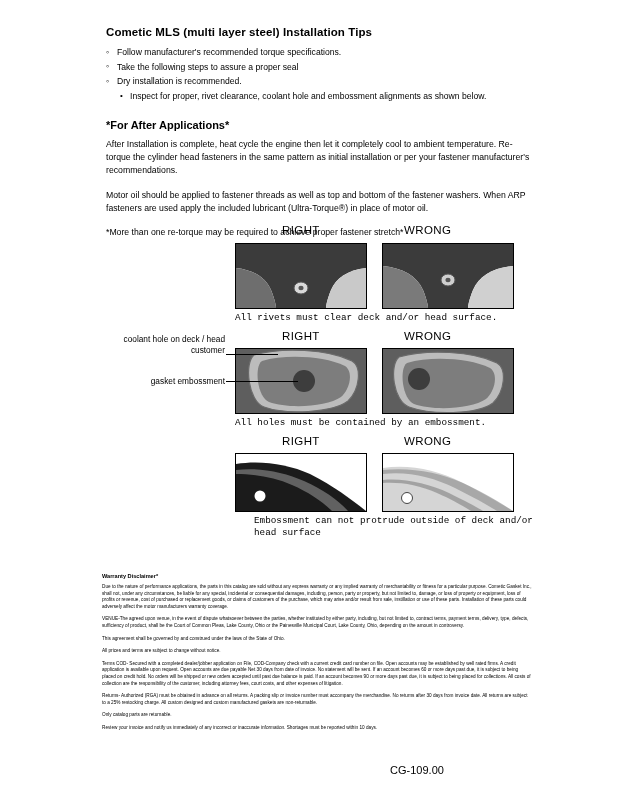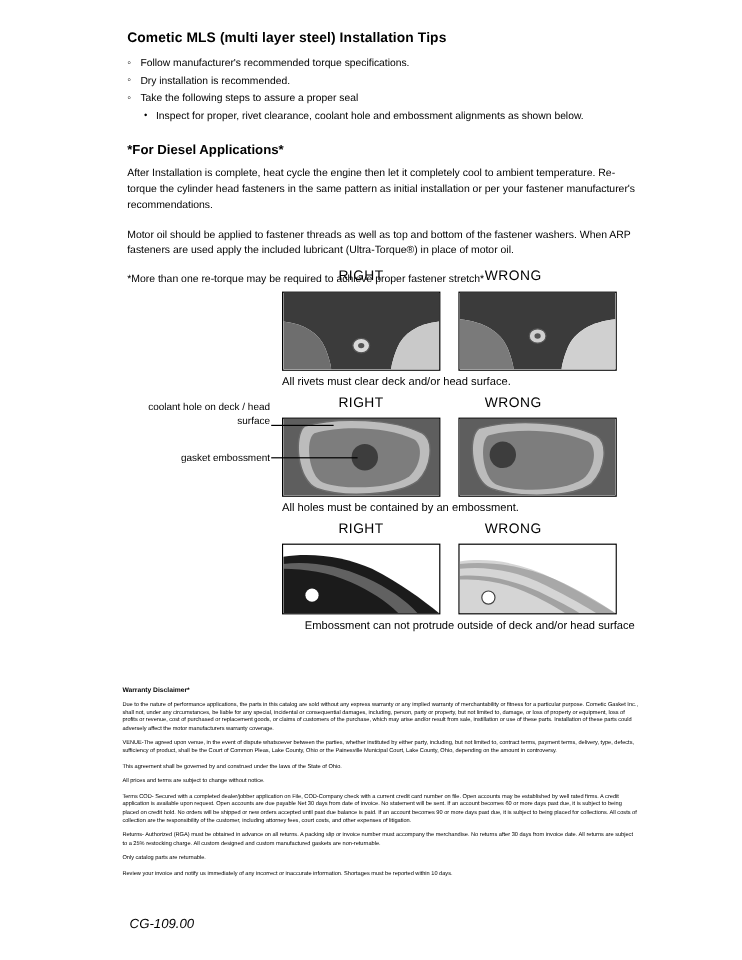--- a/index.html
+++ b/index.html
@@ -96,20 +96,21 @@
   .fig-label {
     position: absolute;
     font-size: 11.5px;
     font-weight: normal;
     letter-spacing: 0.4px;
   }
   .fig-caption {
     position: absolute;
     font-size: 9.3px;
     line-height: 12px;
+    font-family: Liberation Mono, monospace;
   }
   .panel {
     position: absolute;
     border: 1px solid #000;
     overflow: hidden;
     background: #ffffff;
   }
   .callout-text {
     position: absolute;
     font-size: 8.3px;
@@ -138,47 +139,46 @@
     font-size: 4.7px;
     line-height: 6.6px;
     margin: 0 0 6px 0;
     text-align: left;
   }
   .docnum {
     position: absolute;
     left: 0;
     top: 764px;
     width: 618px;
-    text-align: left;
+    text-align: center;
     font-size: 11px;
-    font-style: italic;
   }
   .docnum span {
     position: relative;
     left: 108px;
   }
 </style>
 </head>
 <body>
 
 <div class="page">
 
   <div class="content">
     <h1 class="title">Cometic MLS (multi layer steel) Installation Tips</h1>
 
     <ul class="bullets">
       <li>Follow manufacturer's recommended torque specifications.</li>
+      <li>Take the following steps to assure a proper seal</li>
       <li>Dry installation is recommended.</li>
-      <li>Take the following steps to assure a proper seal</li>
     </ul>
     <ul class="sub">
       <li>Inspect for proper, rivet clearance, coolant hole and embossment alignments as shown below.</li>
     </ul>
 
-    <h2 class="subtitle">*For Diesel Applications*</h2>
+    <h2 class="subtitle">*For After Applications*</h2>
     <p class="para">After Installation is complete, heat cycle the engine then let it completely cool to ambient temperature. Re-torque the cylinder head fasteners in the same pattern as initial installation or per your fastener manufacturer's recommendations.</p>
     <p class="para">Motor oil should be applied to fastener threads as well as top and bottom of the fastener washers. When ARP fasteners are used apply the included lubricant (Ultra-Torque®) in place of motor oil.</p>
     <p class="para last">*More than one re-torque may be required to achieve proper fastener stretch*</p>
   </div>
 
   <div class="figures">
 
     <div class="fig-label" style="left:282px; top:0px;">RIGHT</div>
     <div class="fig-label" style="left:404px; top:0px;">WRONG</div>
 
@@ -218,21 +218,21 @@
     <div class="panel" style="left:382px; top:124px; width:130px; height:64px;">
       <svg width="130" height="64" viewBox="0 0 130 64">
         <rect x="0" y="0" width="130" height="64" fill="#5e5e5e"></rect>
         <path d="M16,8 C44,0 90,2 114,14 C124,20 122,42 110,54 C94,66 48,66 26,58 C10,52 6,16 16,8 Z" fill="#bcbcbc" stroke="#6b6b6b" stroke-width="1.2"></path>
         <path d="M24,14 C48,7 86,9 107,19 C115,24 113,41 103,50 C89,60 50,62 31,55 C19,50 16,19 24,14 Z" fill="#7d7d7d"></path>
         <circle cx="36" cy="30" r="11" fill="#3d3d3d"></circle>
       </svg>
     </div>
     <div class="fig-caption" style="left:235px; top:193px; width:300px;">All holes must be contained by an embossment.</div>
 
-    <div class="callout-text" style="left:110px; top:110px; width:115px;">coolant hole on deck / head surface</div>
+    <div class="callout-text" style="left:110px; top:110px; width:115px;">coolant hole on deck / head customer</div>
     <div class="leader" style="left:226px; top:130px; width:52px;"></div>
     <div class="callout-text" style="left:110px; top:152px; width:115px;">gasket embossment</div>
     <div class="leader" style="left:226px; top:157px; width:72px;"></div>
 
     <div class="fig-label" style="left:282px; top:211px;">RIGHT</div>
     <div class="fig-label" style="left:404px; top:211px;">WRONG</div>
 
     <div class="panel" style="left:235px; top:229px; width:130px; height:57px;">
       <svg width="130" height="57" viewBox="0 0 130 57">
         <rect x="0" y="0" width="130" height="57" fill="#ffffff"></rect>

